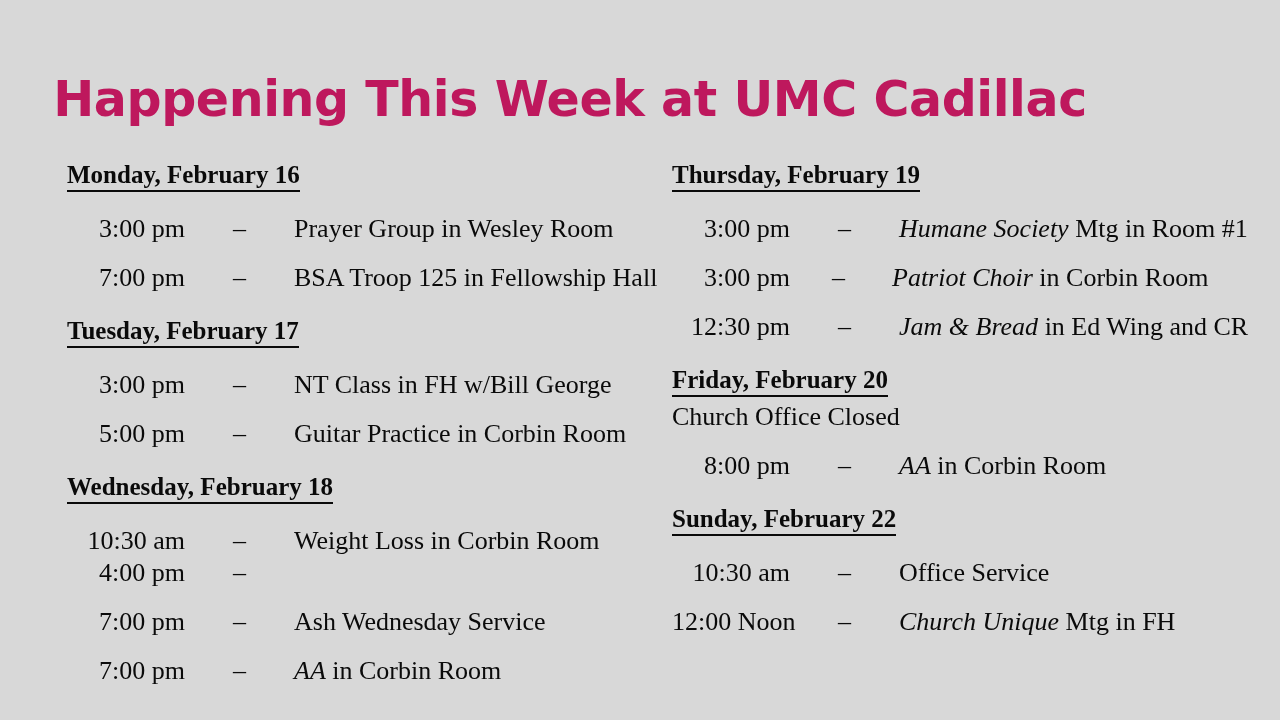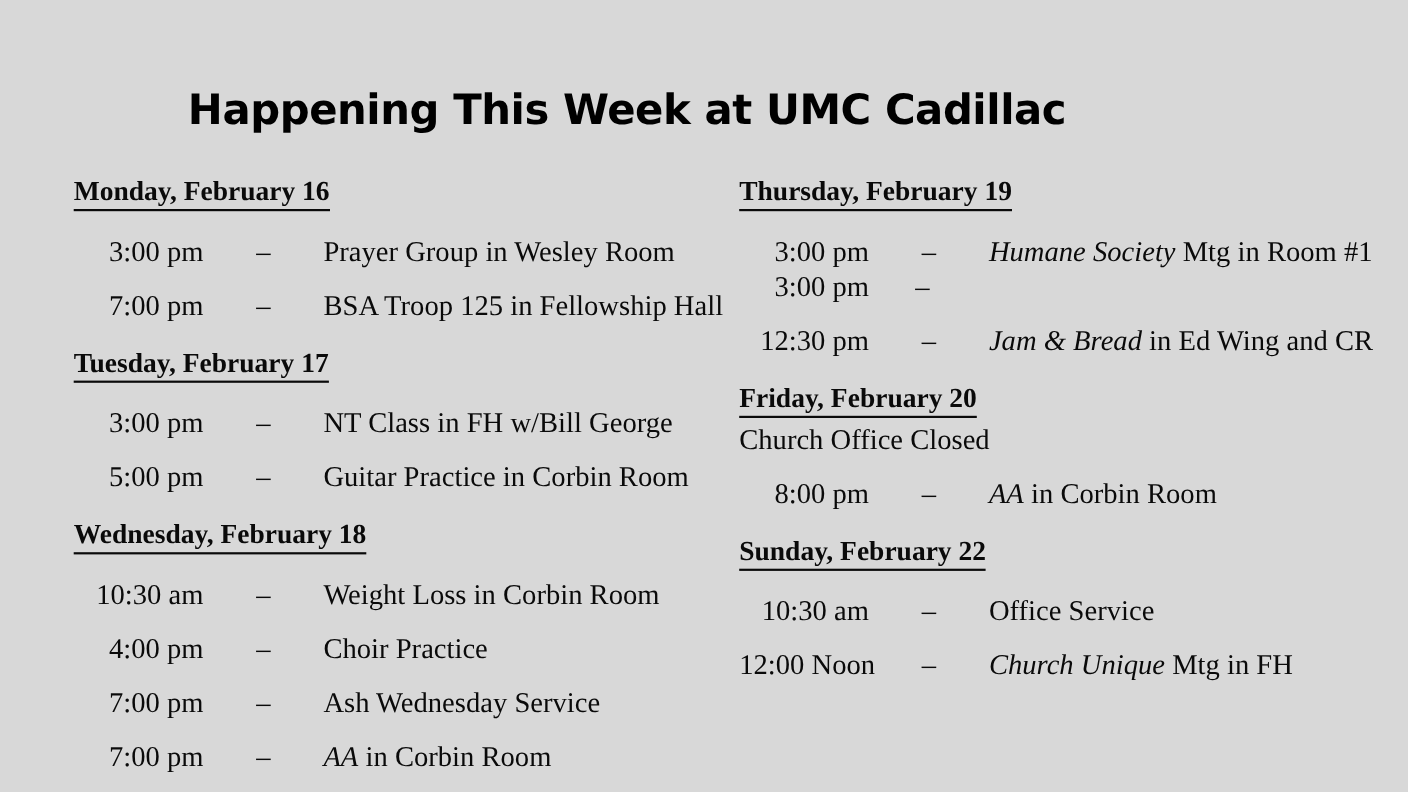--- a/index.html
+++ b/index.html
@@ -23,24 +23,24 @@
 
   
   .title {
     position: absolute;
     top: 78px;
     left: 0;
     width: 1140px;
     text-align: center;
     font-family: "DejaVu Sans", "Liberation Sans", sans-serif;
     font-weight: bold;
-    font-size: 38px;
+    font-size: 49px;
     letter-spacing: -0.4px;
     line-height: 44px;
-    color: #000000;
+    color: #be185d;
     white-space: nowrap;
   }
 
   
   .col {
     position: absolute;
     top: 160px;
   }
   .col-left  { left: 67px;  width: 590px; }
   .col-right { left: 672px; width: 600px; }
@@ -121,39 +121,39 @@
           <span class="sep">–</span>
           <span class="what"><span>Guitar Practice in Corbin Room</span></span>
         </div></div>
       <div class="day-block"><div class="day-heading">Wednesday, February 18</div><div class="entry">
           <span class="time">10:30 am</span>
           <span class="sep">–</span>
           <span class="what"><span>Weight Loss in Corbin Room</span></span>
         </div><div class="entry">
           <span class="time">4:00 pm</span>
           <span class="sep">–</span>
-          <span class="what"><span>Choir Practice</span></span>
         </div><div class="entry">
           <span class="time">7:00 pm</span>
           <span class="sep">–</span>
           <span class="what"><span>Ash Wednesday Service</span></span>
         </div><div class="entry">
           <span class="time">7:00 pm</span>
           <span class="sep">–</span>
           <span class="what"><span class="em">AA</span> <span>in Corbin Room</span></span>
         </div></div>
     </div>
   <div class="col col-right">
       <div class="day-block"><div class="day-heading">Thursday, February 19</div><div class="entry">
           <span class="time">3:00 pm</span>
           <span class="sep">–</span>
           <span class="what"><span class="em">Humane Society</span> <span>Mtg in Room #1</span></span>
         </div><div class="entry tight">
           <span class="time">3:00 pm</span>
           <span class="sep">–</span>
+          <span class="what"><span class="em">Patriot Choir</span> <span>in Corbin Room</span></span>
         </div><div class="entry">
           <span class="time">12:30 pm</span>
           <span class="sep">–</span>
           <span class="what"><span class="em">Jam &amp; Bread</span> <span>in Ed Wing and CR</span></span>
         </div></div>
       <div class="day-block"><div class="day-heading">Friday, February 20</div><div class="entry plain"><span>Church Office Closed</span></div><div class="entry">
           <span class="time">8:00 pm</span>
           <span class="sep">–</span>
           <span class="what"><span class="em">AA</span> <span>in Corbin Room</span></span>
         </div></div>

